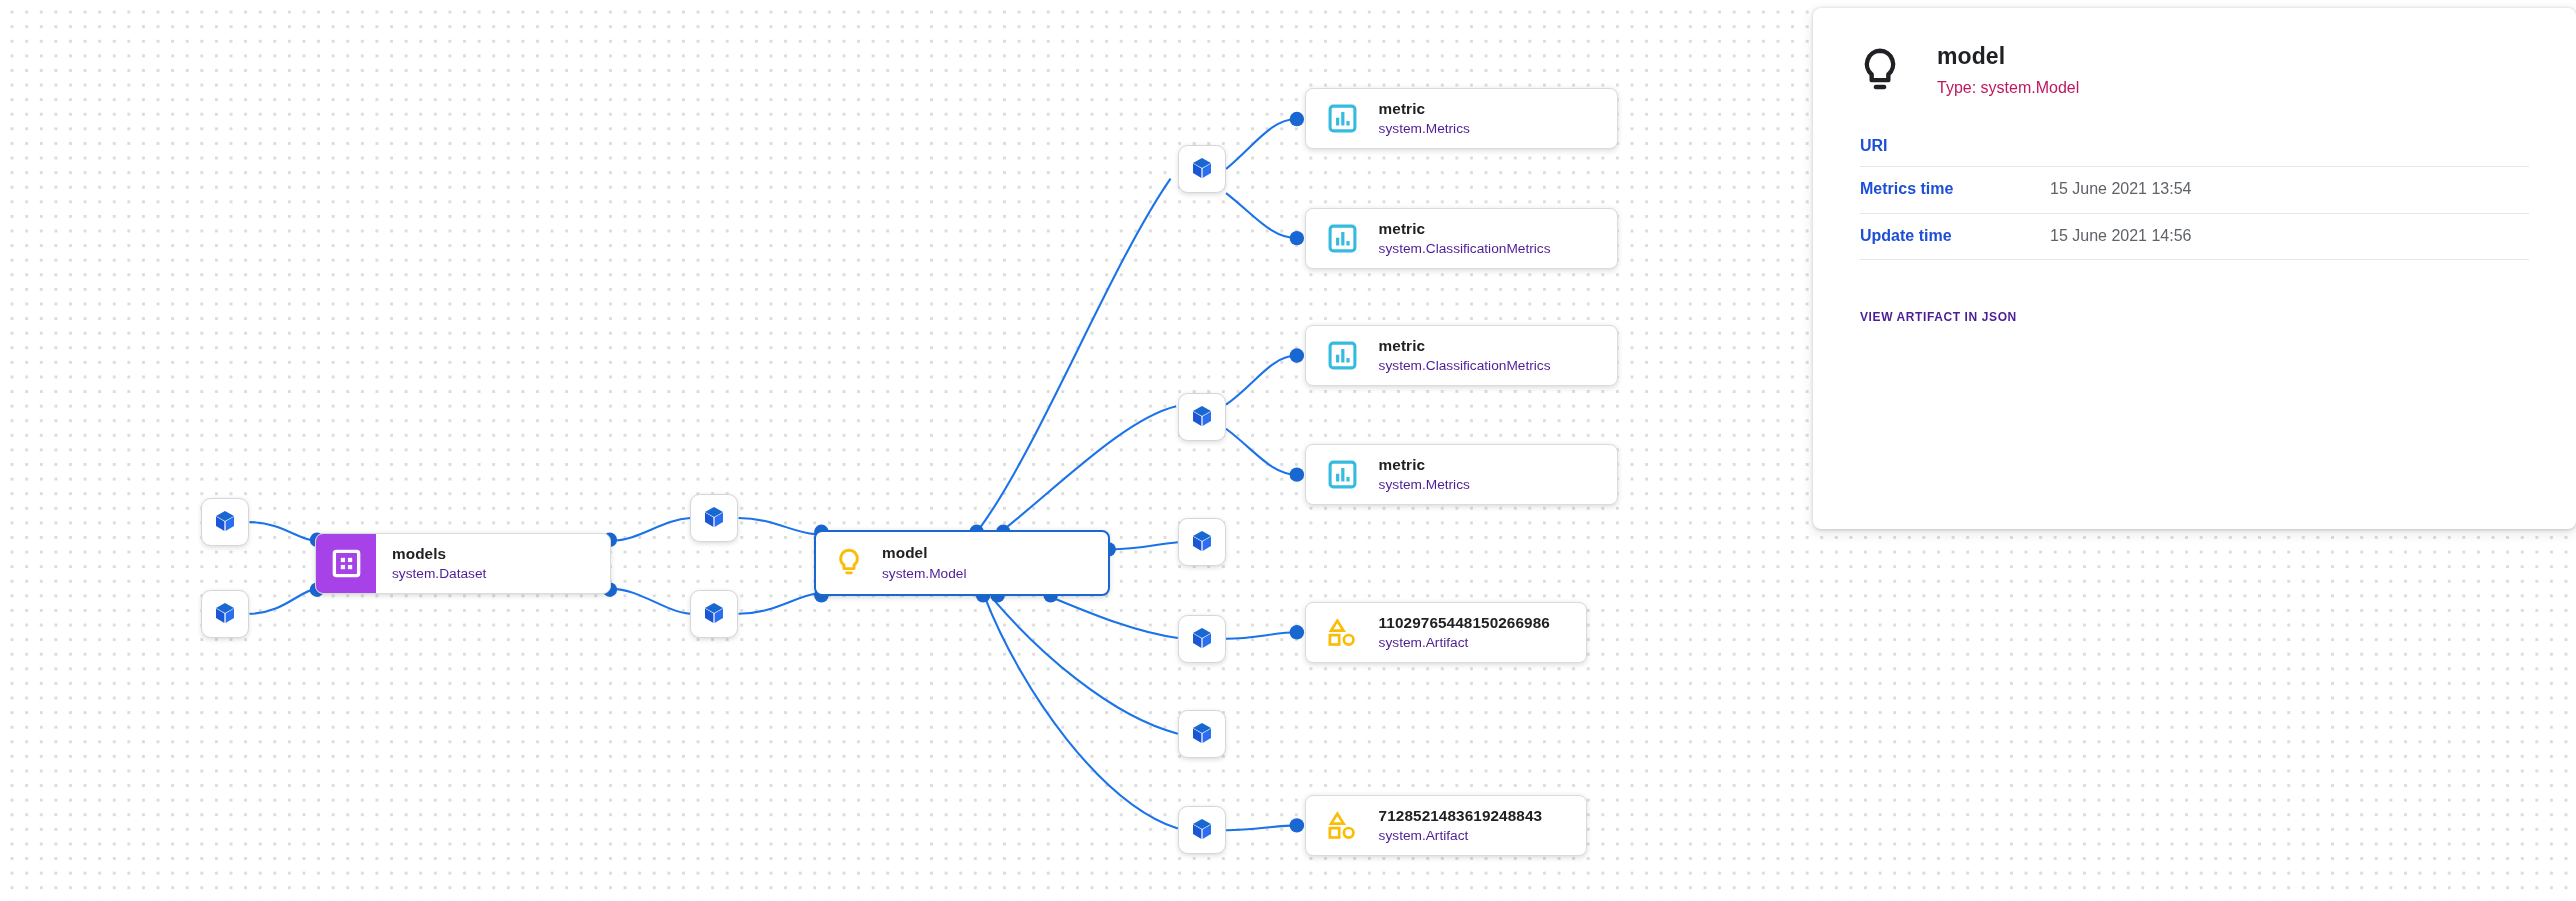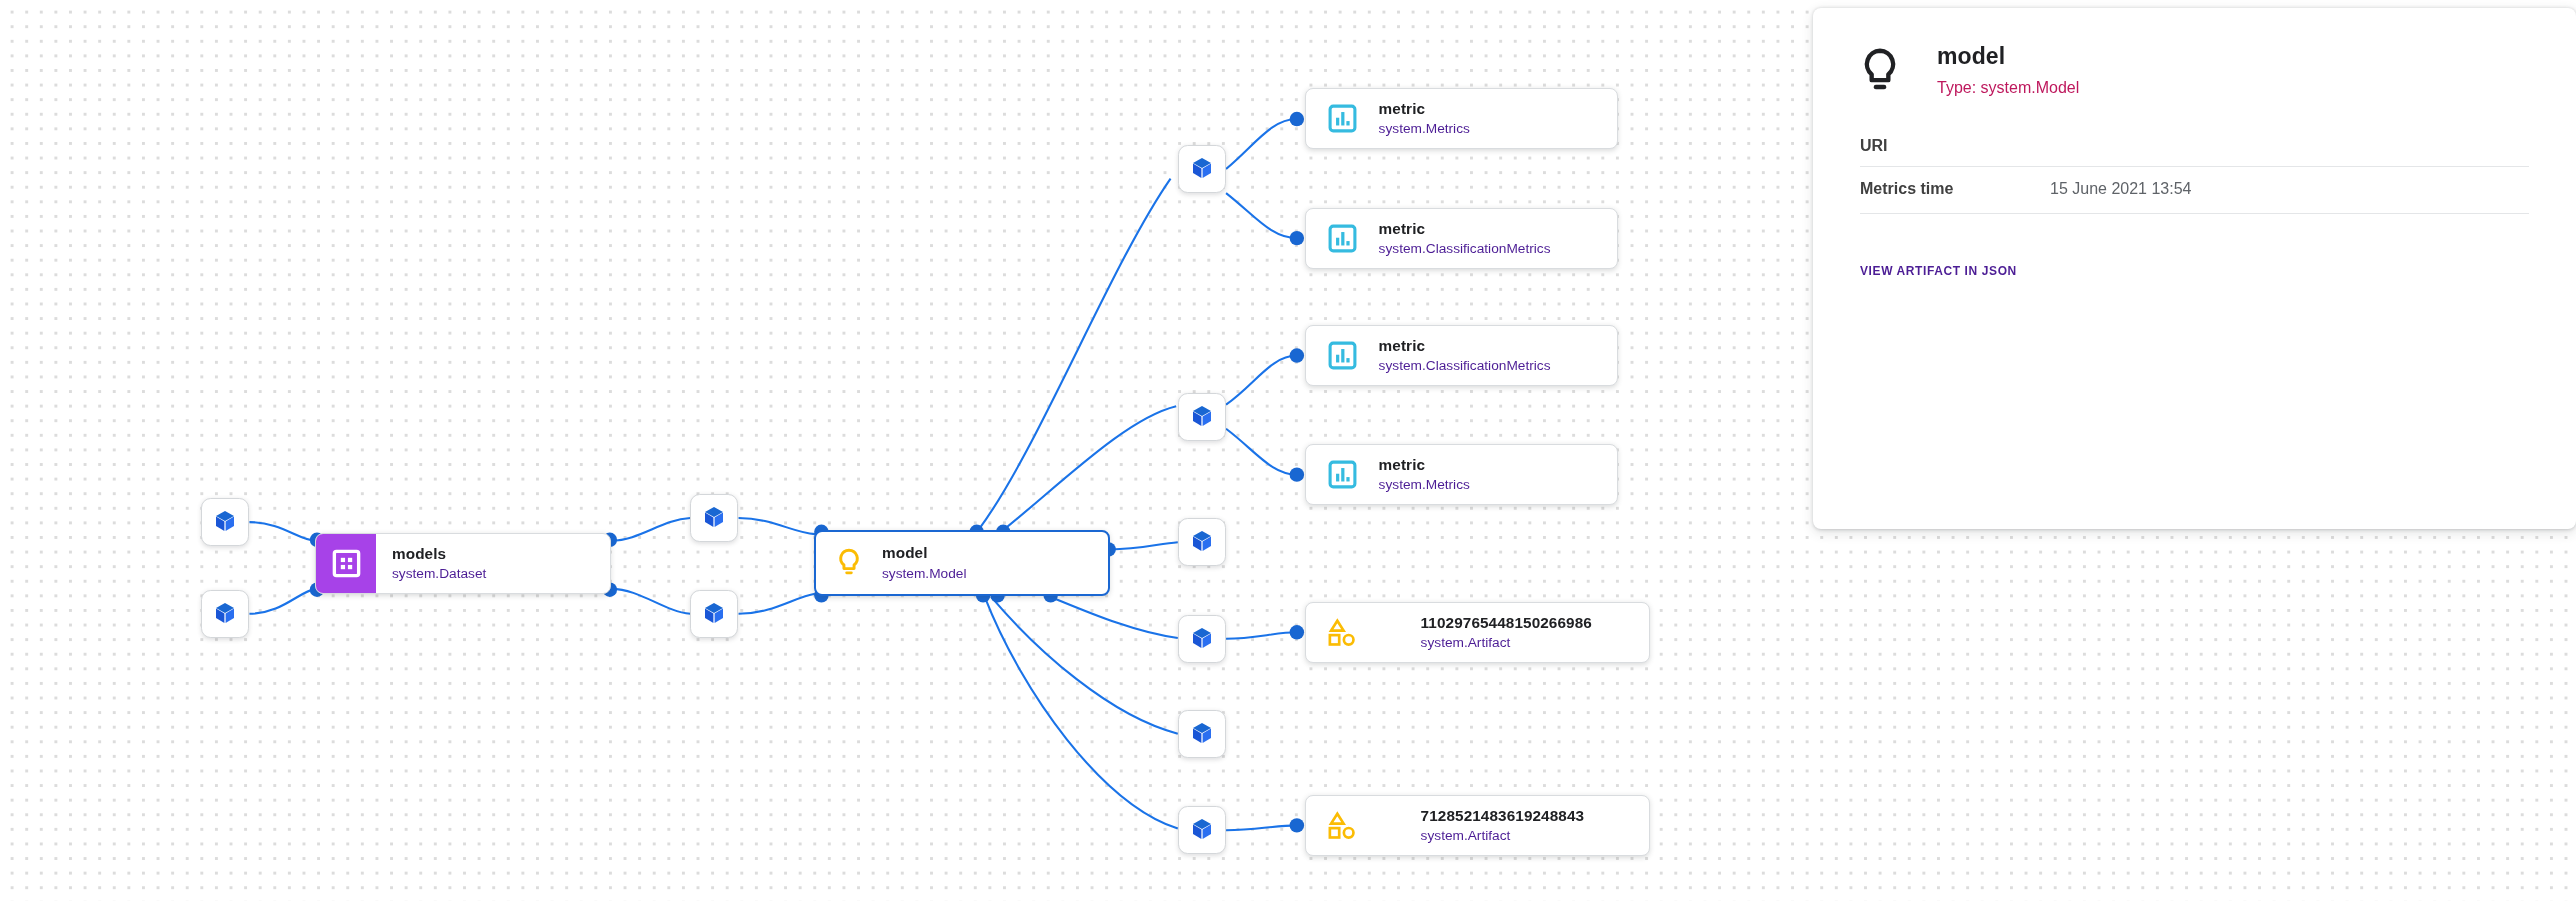--- a/index.html
+++ b/index.html
@@ -55,42 +55,42 @@
     border:2.4px solid #1a67d2;border-radius:8px;
     box-shadow:0 1.6px 4.8px rgba(60,64,67,0.18);
   }
   #node-model .ic{width:50px;margin-left:8px;}
   #node-model .txt{padding-left:8px;}
 
   .metric-node{left:1305px;width:313px;height:61px;}
   .metric-node .ic{width:50px;margin-left:11.3px;}
   .metric-node .txt{padding-left:11.3px;}
 
-  .artifact2-node{left:1305px;width:345px;height:61px;gap:42px;}
+  .artifact2-node{left:1305px;width:282px;height:61px;}
   .artifact2-node .ic{width:50px;margin-left:11.3px;}
   .artifact2-node .txt{padding-left:11.3px;}
 
   
   #details-panel{
     position:absolute;left:1813px;top:8px;width:763px;height:521px;
     background:#ffffff;border-radius:8px;
     box-shadow:0 0.8px 3.2px rgba(60,64,67,0.22), 0 3.2px 11.3px rgba(60,64,67,0.14);
     box-sizing:border-box;
     overflow:hidden;
   }
   #panel-header{display:flex;align-items:flex-start;padding:35px 0 0 39px;}
   #panel-header .bulb{flex:0 0 auto;width:56px;display:flex;justify-content:center;padding-top:3.2px;}
   #panel-header .htxt{padding-left:29px;}
   #panel-title{font-size:23px;font-weight:bold;color:#202124;line-height:1.15;letter-spacing:0.1px;}
   #panel-subtitle{font-size:16px;color:#be185d;margin-top:8.8px;line-height:1.2;}
 
   #prop-table{margin:27px 47px 0 47px;}
   .prop-row{display:flex;align-items:flex-start;border-bottom:0.8px solid #e4e6e8;padding:6.4px 0 11.3px 0;}
   .prop-row:first-child{border-top:none;}
-  .prop-key{flex:0 0 auto;width:190px;font-size:16px;font-weight:bold;color:#404040;padding-top:4px;line-height:1.5;}
+  .prop-key{flex:0 0 auto;width:190px;font-size:16px;font-weight:bold;color:#1d4ed8;padding-top:4px;line-height:1.5;}
   .prop-val{flex:1 1 auto;font-size:16px;color:#5f6368;line-height:1.5;padding-top:4px;}
   .prop-row.uri{border-bottom:0.8px solid #e4e6e8;padding-bottom:8px;}
   .prop-row.uri .prop-key{padding-top:3.2px;}
   #uri-link{
     color:#1a73e8;text-decoration:underline;font-size:16px;line-height:1.53;
     word-break:break-all;display:block;cursor:pointer;
   }
   #view-json-link{
     margin:50px 16px 0 47px;color:#4c1d95;font-size:12px;font-weight:bold;
     letter-spacing:0.6px;cursor:pointer;display:inline-block;
@@ -389,18 +389,22 @@
   </div>
 
   <div id="prop-table">
     <div class="prop-row uri">
       <div class="prop-key">URI</div>
     </div>
     <div class="prop-row">
       <div class="prop-key">Metrics time</div>
       <div class="prop-val">15 June 2021 13:54</div>
     </div>
+    <div class="prop-row">
+      <div class="prop-key">Update time</div>
+      <div class="prop-val">15 June 2021 14:56</div>
+    </div>
   </div>
 
   <div id="view-json-link">VIEW ARTIFACT IN JSON</div>
 
 </div>
 
 
 </body></html>

